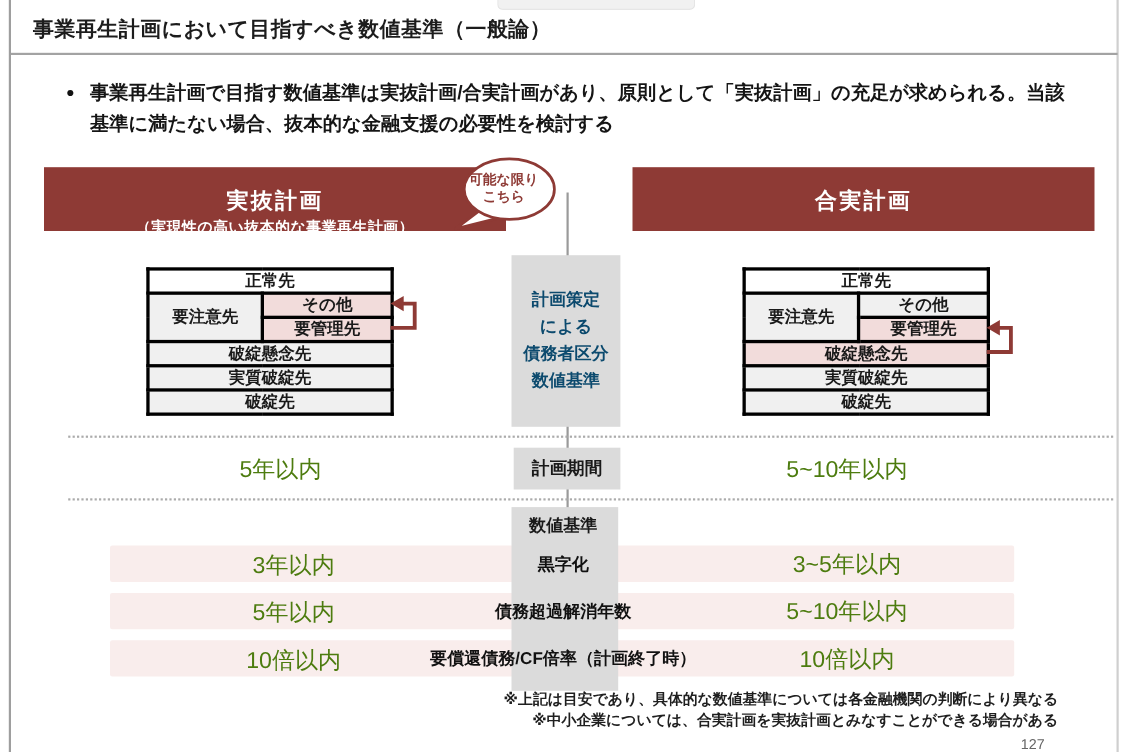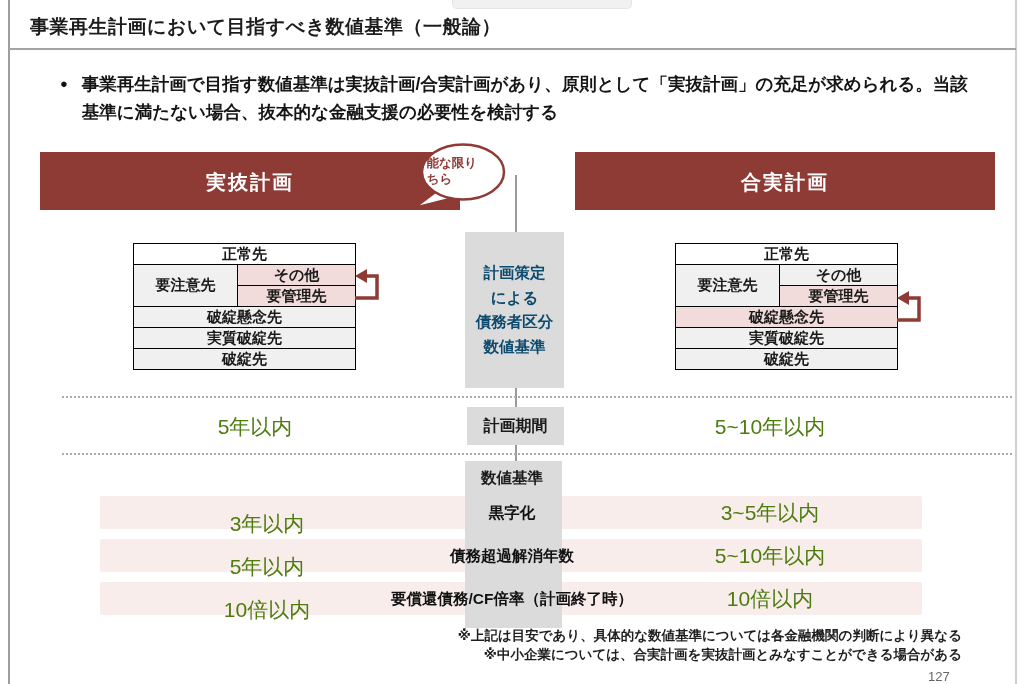--- a/index.html
+++ b/index.html
@@ -28,34 +28,34 @@
 
   
   .plan-header { height: 58px; background: #8e3a35; color: #ffffff; text-align: center; padding-top: 17px; z-index: 2; }
   .plan-header-left  { left: 40px;  top: 152px; width: 420px; }
   .plan-header-right { left: 575px; top: 152px; width: 420px; }
   .plan-title { font-size: 20px; font-weight: bold; letter-spacing: 2px; }
   .plan-subtitle { font-size: 13.5px; font-weight: 600; margin-top: 2px; letter-spacing: .5px; }
 
   
   .bubble-svg { left: 408px; top: 142px; width: 100px; height: 72px; z-index: 3; }
-  .bubble-text { left: 414px; top: 155px; width: 88px; z-index: 4; text-align: left;
+  .bubble-text { left: 414px; top: 155px; width: 88px; z-index: 4; text-align: center;
                  font-size: 12.5px; font-weight: 600; color: #8e3a35; line-height: 16px; }
 
   
   .center-line { left: 515px; top: 175px; width: 2px; height: 290px; background: #9a9a9a; z-index: 0; }
   .transition-box { left: 465px; top: 232px; width: 99px; height: 156px; background: #dbdbdb; z-index: 2;
                     display: flex; flex-direction: column; justify-content: center; align-items: center;
                     font-size: 15.5px; font-weight: 600; color: #0c4a6e; line-height: 24.5px; text-align: center; }
 
   
   table.cls { border-collapse: collapse; table-layout: fixed; z-index: 2; position: absolute; background: #fff; }
   .cls-left  { left: 133px; top: 243px; }
   .cls-right { left: 675px; top: 243px; }
-  table.cls td { border: 1px solid #000000; height: 21px; text-align: center; vertical-align: middle;
+  table.cls td { border: 3px solid #000000; height: 21px; text-align: center; vertical-align: middle;
                  font-size: 15px; font-weight: 600; color: #1a1a1a; padding: 0; }
   td.c-gray { background: #f0f0f0; }
   td.c-white { background: #ffffff; }
   td.c-pink { background: #f2dcdb; }
   td.c-red  { color: #8e3a35; }
 
   .arrow-svg { z-index: 3; }
 
   
   .dotted { left: 62px; width: 950px; height: 0; border-top: 2px dotted #ababab; }
@@ -71,21 +71,21 @@
   .period-right { left: 615px; top: 413px; width: 310px; }
 
   
   .criteria-grayband { left: 465px; top: 461px; width: 97px; height: 167px; background: #dbdbdb; z-index: 1; }
   .criteria-title { left: 412px; top: 468px; width: 200px; text-align: center;
                     font-size: 15.5px; font-weight: 600; z-index: 2; }
   .crit-band { left: 100px; width: 822px; height: 33px; background: #f9edec; border-radius: 2px; z-index: 0; }
   .crit-band-0 { top: 496px; } .crit-band-1 { top: 539px; } .crit-band-2 { top: 582px; }
   .crit-content { left: 0; width: 1024px; height: 33px; z-index: 2; }
   .crit-content-0 { top: 496px; } .crit-content-1 { top: 539px; } .crit-content-2 { top: 582px; }
-  .crit-left  { position: absolute; left: 100px; top: 14px; width: 310px; padding-left: 24px; }
+  .crit-left  { position: absolute; left: 100px; top: 4px; width: 310px; padding-left: 24px; }
   .crit-label { position: absolute; left: 0; top: 7px; width: 1024px; text-align: center;
                 font-size: 15.5px; font-weight: 600; color: #111; white-space: nowrap; }
   .crit-right { position: absolute; left: 615px; top: 3px; width: 310px; }
 
   
   .footnotes { left: 300px; top: 627px; width: 662px; text-align: right;
                font-size: 13.5px; font-weight: 600; color: #1f1f1f; line-height: 18.5px; }
   .page-number { left: 928px; top: 669px; font-size: 13px; color: #666; }
 </style>
 </head>
@@ -102,20 +102,21 @@
 
   <div class="abs bullet-row">
     <span class="bullet-marker">●</span>
     <span class="bullet-text">事業再生計画で目指す数値基準は実抜計画/合実計画があり、原則として「実抜計画」の充足が求められる。当該基準に満たない場合、抜本的な金融支援の必要性を検討する</span>
   </div>
 
   <div class="abs center-line"></div>
 
   <div class="abs plan-header plan-header-left">
     <div class="plan-title">実抜計画</div>
+    <div class="plan-subtitle">（実現性の高い抜本的な事業再生計画）</div>
   </div>
   <div class="abs plan-header plan-header-right">
     <div class="plan-title">合実計画</div>
   </div>
 
   <svg class="abs bubble-svg" viewBox="0 0 100 72">
     <polygon points="30,48 6,66 46,56" fill="#ffffff" stroke="#8e3a35" stroke-width="2.5" stroke-linejoin="round"></polygon>
     <ellipse cx="55" cy="30" rx="41" ry="27.5" fill="#ffffff" stroke="#8e3a35" stroke-width="2.5"></ellipse>
   </svg>
   <div class="abs bubble-text">

